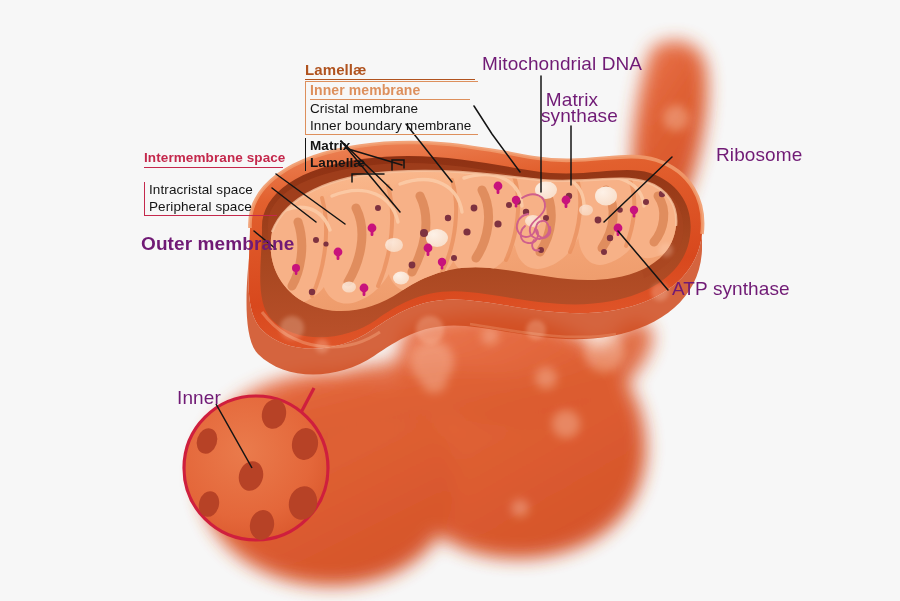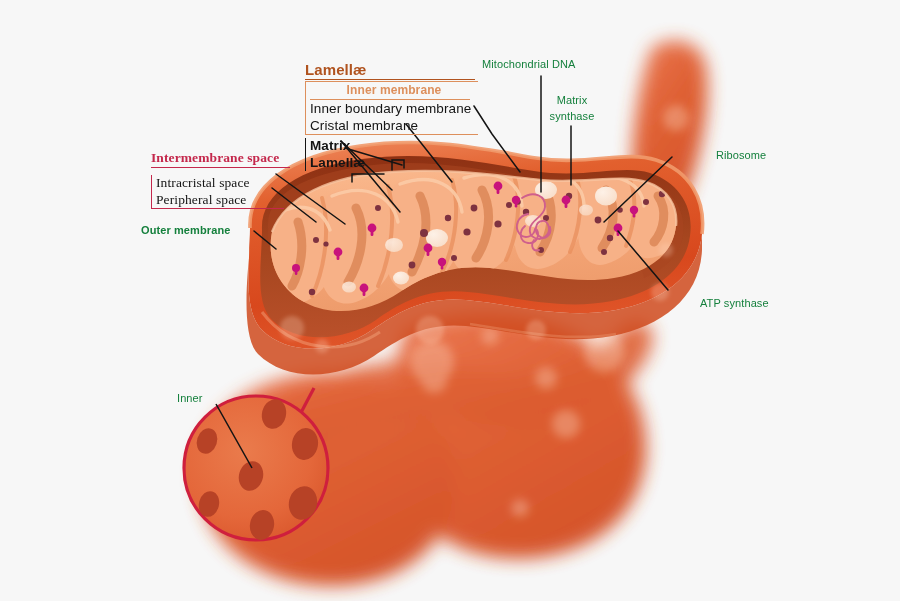--- a/index.html
+++ b/index.html
@@ -19,22 +19,22 @@
   #art {
     position: absolute;
     left: 0; top: 0;
     width: 900px;
     height: 601px;
   }
   
   .lbl {
     position: absolute;
     white-space: nowrap;
-    color: #15803d;
-    font-size: 11px;
+    color: #701a75;
+    font-size: 19px;
     line-height: 16px;
     letter-spacing: 0.1px;
   }
   .lbl.bold { font-weight: bold; }
   .lbl.center { text-align: center; white-space: normal; }
 
   .grp { position: absolute; }
   .grp .row {
     white-space: nowrap;
     font-size: 13.5px;
@@ -43,22 +43,21 @@
     letter-spacing: 0.1px;
   }
   .grp .row.hdr1 {
     font-weight: bold;
     color: #b0531f;
     font-size: 15px;
   }
   .grp .row.hdr2 {
     font-weight: bold;
     color: #dd8f5c;
-    font-size: 12px;
-    text-align: center;
+    font-size: 14px;
   }
   .grp .row.hdrc {
     font-weight: bold;
     color: #c4284c;
     font-size: 13.5px;
   }
   .grp .row.blk { color: #141414; }
   .grp .row.blkb { color: #141414; font-weight: bold; }
 
   .rule { height: 1.5px; width: 100%; }
@@ -454,46 +453,46 @@
       <path d="M668,290 L618,231"></path>
     </g>
   </svg>
 
   <div class="grp" style="left:305px; top:62px;">
     <div class="row hdr1">Lamellæ</div>
     <div class="rule brown" style="width:170px;"></div>
     <div class="brk-orange" style="margin-top:1px; width:168px;">
       <div class="row hdr2">Inner membrane</div>
       <div class="rule lorange" style="width:160px; margin-bottom:1px;"></div>
+      <div class="row blk">Cristal membrane</div>
       <div class="row blk">Inner boundary membrane</div>
-      <div class="row blk">Cristal membrane</div>
     </div>
     <div class="brk-black" style="margin-top:3px; width:60px;">
       <div class="row blkb">Matrix</div>
       <div class="row blkb">Lamellæ</div>
     </div>
   </div>
 
-  <div class="grp" style="left:151px; top:150px;font-family:Liberation Serif, serif;">
+  <div class="grp" style="left:144px; top:150px;">
     <div class="row hdrc">Intermembrane space</div>
     <div class="rule crimson" style="width:139px;"></div>
-    <div class="brk-crimson" style="margin-top:7px; width:128px;">
+    <div class="brk-crimson" style="margin-top:14px; width:128px;">
       <div class="row blk">Intracristal space</div>
       <div class="row blk">Peripheral space</div>
     </div>
   </div>
 
-  <div class="lbl bold" style="left:141px; top:222px;text-align:center;">Outer membrane</div>
+  <div class="lbl bold" style="left:141px; top:236px;text-align:center;">Outer membrane</div>
 
   <div class="lbl" style="left:482px; top:56px;">Mitochondrial DNA</div>
 
   <div class="lbl center" style="left:541px; top:92px; width:62px;">
     <div>Matrix</div>
     <div>synthase</div>
   </div>
 
   <div class="lbl" style="left:676px; top:147px;margin-left:40px;">Ribosome</div>
 
-  <div class="lbl" style="left:672px; top:295px;margin-left:28px;">ATP synthase</div>
+  <div class="lbl" style="left:672px; top:281px;">ATP synthase</div>
 
   <div class="lbl" style="left:177px; top:390px;">Inner</div>
 
 </div>
 
 </body></html>

